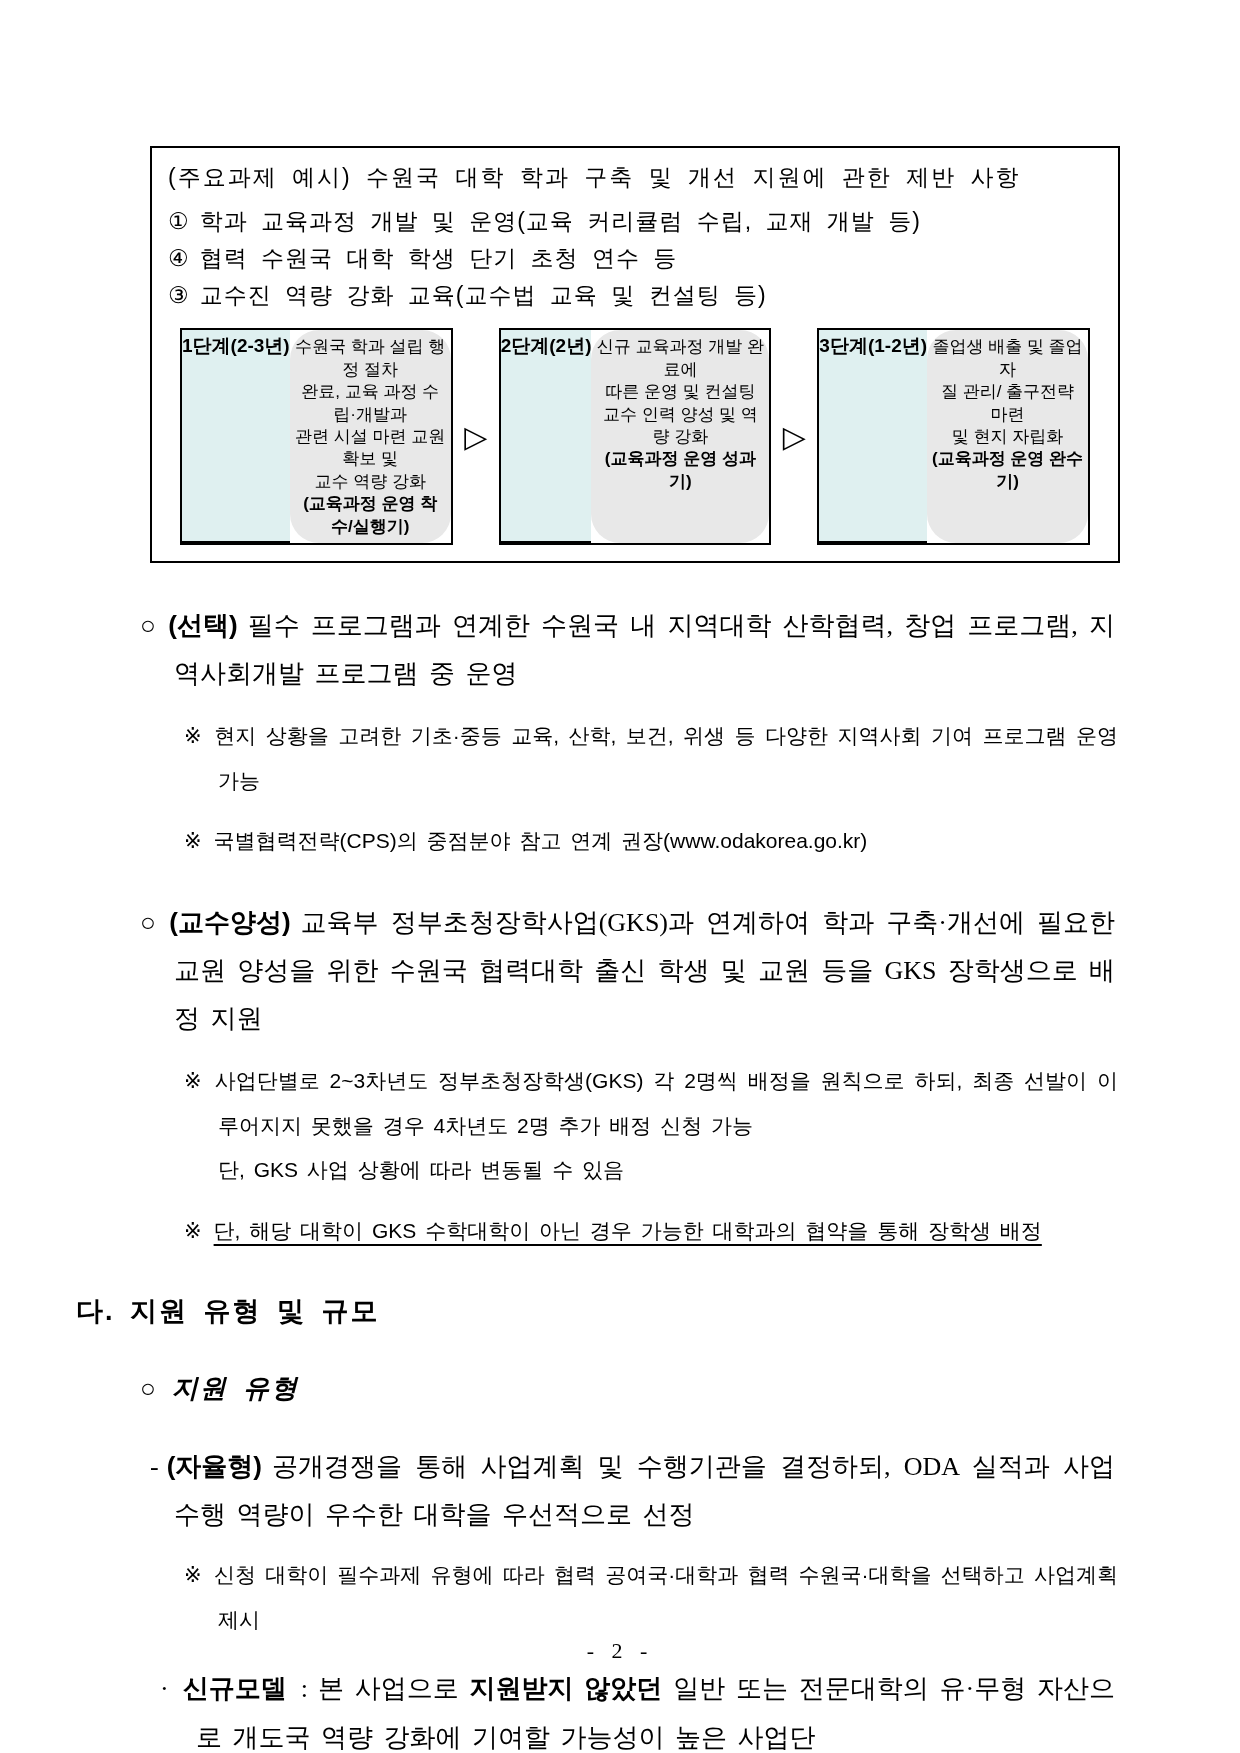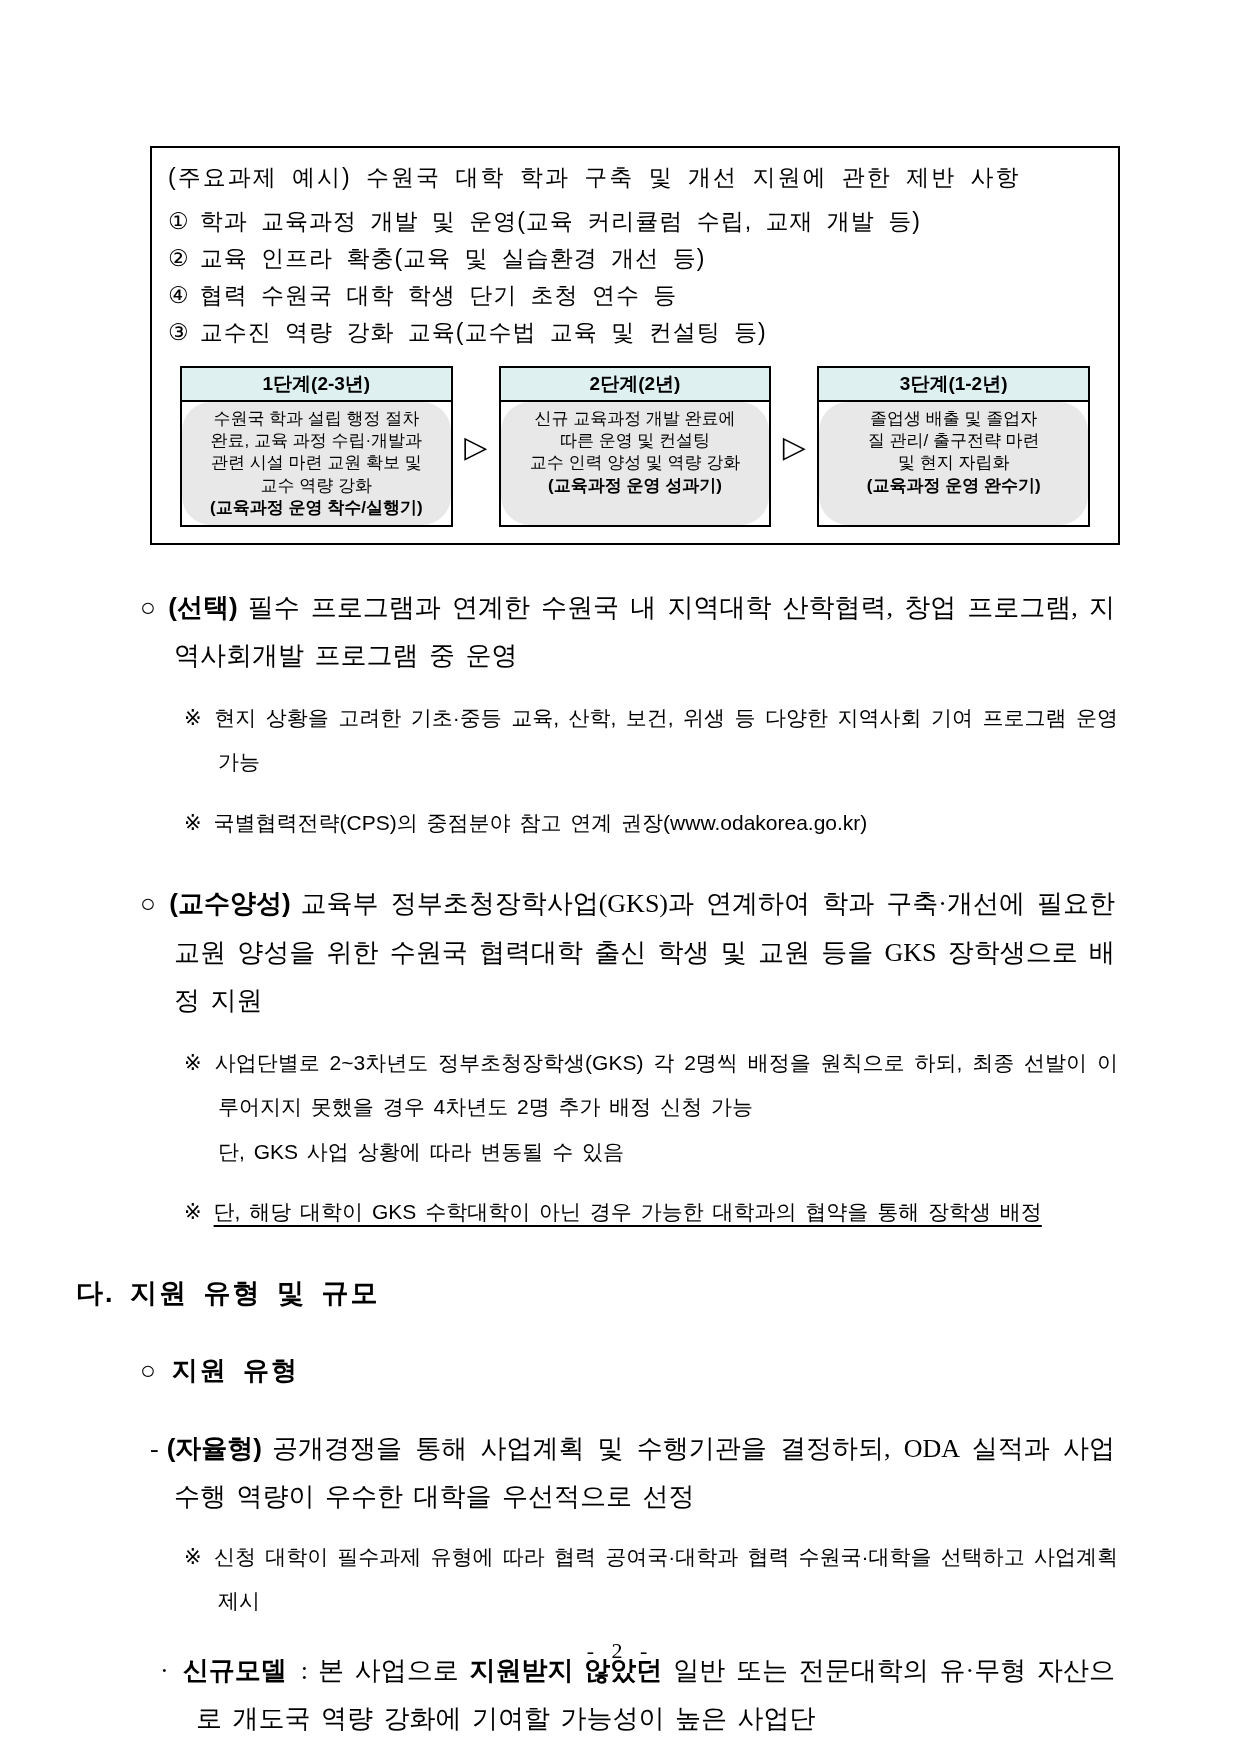--- a/index.html
+++ b/index.html
@@ -22,21 +22,21 @@
     line-height: 1.5; margin: 2px 0 8px 0;
   }
   .task-item {
     font-size: 23px; letter-spacing: 1px; word-spacing: 6px;
     line-height: 1.62;
   }
   .task-item .circ { margin-right: 10px; }
 
   
   .stage-row { display: flex; align-items: stretch; margin: 14px 12px 2px 12px; }
-  .stage-box { flex: 1; border: 2px solid #000; display: flex; flex-direction: column; }
+  .stage-box { flex: 1; border: 2px solid #000; display: flex; flex-direction: row; }
   .stage-header {
     background: #dff0f0; border-bottom: 2px solid #000;
     font-weight: bold; font-size: 19px; text-align: center; padding: 3px 0;
   }
   .stage-body {
     background: #e8e8e8; flex: 1; font-size: 17px; text-align: center;
     padding: 6px 4px 5px 4px; line-height: 1.32; border-radius: 29px;
   }
   .stage-body-text { white-space: pre-line; }
   .stage-phase { font-weight: bold; }
@@ -68,20 +68,21 @@
   .note.u-line .note-text { text-decoration: underline; text-underline-offset: 6px; }
 
   
   .sec-heading {
     font-size: 27px; font-weight: bold; letter-spacing: 2px; word-spacing: 6px;
     margin: 40px 0 0 76px;
   }
   .sub-heading {
     font-size: 26px; font-weight: bold; letter-spacing: 2px; word-spacing: 6px;
     margin: 42px 0 0 140px;
+    font-style: italic;
   }
   .sub-heading .marker { margin-right: 14px; font-weight: normal; }
 
   .para.dash { margin-left: 150px; padding-left: 24px; text-indent: -24px; }
   .para.dash .marker { margin-right: 8px; }
   .para.dot { margin-left: 160px; margin-top: 22px; padding-left: 36px; text-indent: -36px; }
   .para.dot .marker { margin-right: 14px; }
   .para.dot .label { margin-right: 4px; }
   .para.dot .sep { margin: 0 10px; }
   .bold-inline { font-weight: bold; }
@@ -97,23 +98,20 @@
 </head>
 <body>
 
 <div class="page">
 
   <div class="task-box">
     <div class="task-title">(주요과제 예시) 수원국 대학 학과 구축 및 개선 지원에 관한 제반 사항</div>
 
     <div class="task-item">
       <span class="circ">①</span><span>학과 교육과정 개발 및 운영(교육 커리큘럼 수립, 교재 개발 등)</span>
-    </div>
-    <div class="task-item">
-      <span class="circ">②</span><span>교육 인프라 확충(교육 및 실습환경 개선 등)</span>
     </div>
     <div class="task-item">
       <span class="circ">④</span><span>협력 수원국 대학 학생 단기 초청 연수 등</span>
     </div>
     <div class="task-item">
       <span class="circ">③</span><span>교수진 역량 강화 교육(교수법 교육 및 컨설팅 등)</span>
     </div>
 
     <div class="stage-row">
       <div class="stage-box">

